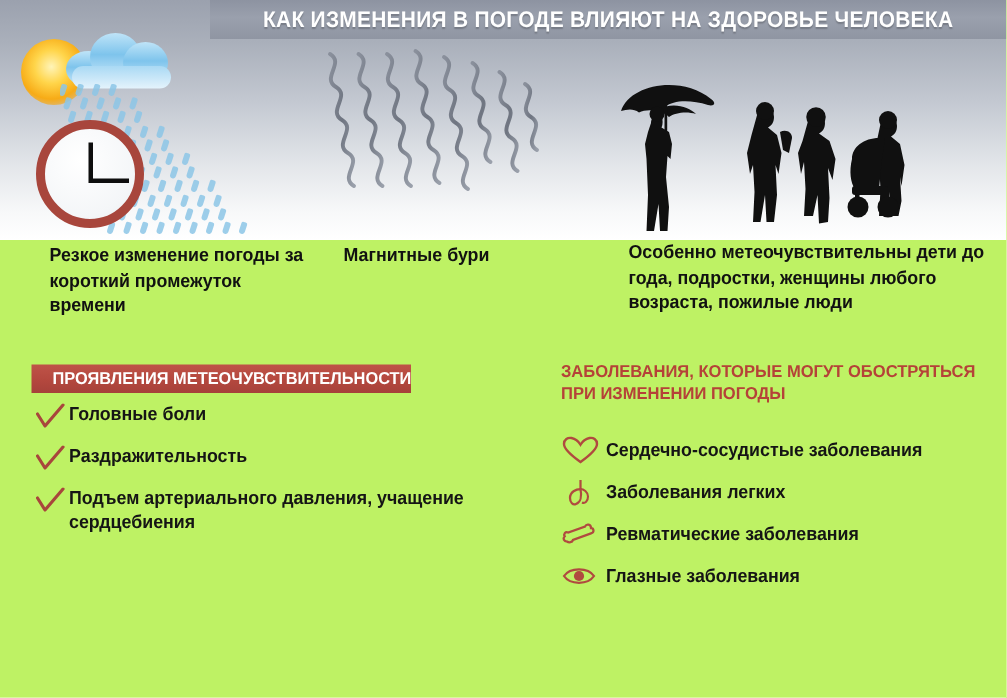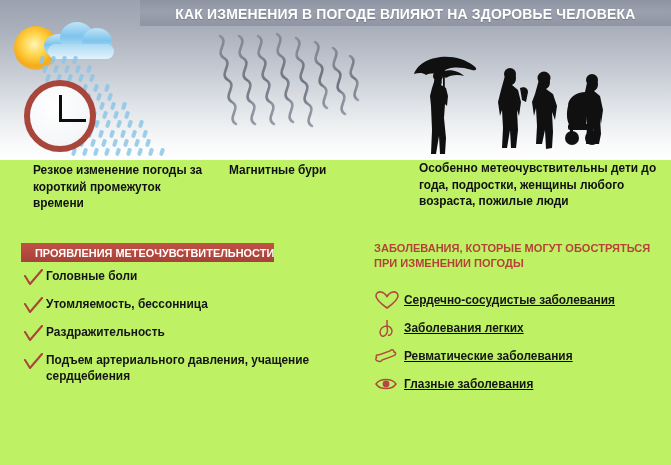--- a/index.html
+++ b/index.html
@@ -91,21 +91,21 @@
   .checklist{position:absolute;left:24px;top:268px;width:330px;}
   .citem{position:relative;display:flex;align-items:flex-start;margin-bottom:9px;min-height:17px;justify-content:flex-end;}
   .citem .tick{flex:0 0 22px;height:18px;position:relative;margin-top:1px;}
   .citem .ctext{
     color:#151515;font-size:12.5px;font-weight:bold;line-height:16px;
     transform:scaleX(.95);transform-origin:left top;width:330px;
   }
 
   
   .dlist{position:absolute;left:374px;top:290px;width:290px;}
-  .ditem{display:flex;align-items:center;margin-bottom:8px;min-height:20px;text-decoration:underline;}
+  .ditem{display:flex;align-items:center;margin-bottom:8px;min-height:20px;}
   .ditem .dic{flex:0 0 30px;height:20px;position:relative;}
   .ditem .dtext{
     color:#151515;font-size:12.5px;font-weight:bold;line-height:16px;white-space:nowrap;
     transform:scaleX(.95);transform-origin:left center;
   }
 </style>
 </head>
 <body>
 
 <div id="stage">
@@ -271,26 +271,20 @@
       <div class="citem">
         <div class="tick"><svg width="20" height="18" viewBox="0 0 20 18">
             <path d="M1,7 L6,15 L18,1" fill="none" stroke="#a8463c" stroke-width="2.1" stroke-linecap="round" stroke-linejoin="round"></path>
           </svg></div>
         <div class="ctext">Головные боли</div>
       </div>
       <div class="citem">
         <div class="tick"><svg width="20" height="18" viewBox="0 0 20 18">
             <path d="M1,7 L6,15 L18,1" fill="none" stroke="#a8463c" stroke-width="2.1" stroke-linecap="round" stroke-linejoin="round"></path>
           </svg></div>
-        <div class="ctext">Утомляемость, бессонница</div>
-      </div>
-      <div class="citem">
-        <div class="tick"><svg width="20" height="18" viewBox="0 0 20 18">
-            <path d="M1,7 L6,15 L18,1" fill="none" stroke="#a8463c" stroke-width="2.1" stroke-linecap="round" stroke-linejoin="round"></path>
-          </svg></div>
         <div class="ctext">Раздражительность</div>
       </div>
       <div class="citem">
         <div class="tick"><svg width="20" height="18" viewBox="0 0 20 18">
             <path d="M1,7 L6,15 L18,1" fill="none" stroke="#a8463c" stroke-width="2.1" stroke-linecap="round" stroke-linejoin="round"></path>
           </svg></div>
         <div class="ctext">Подъем артериального давления, учащение сердцебиения</div>
       </div>
     </div>
 

